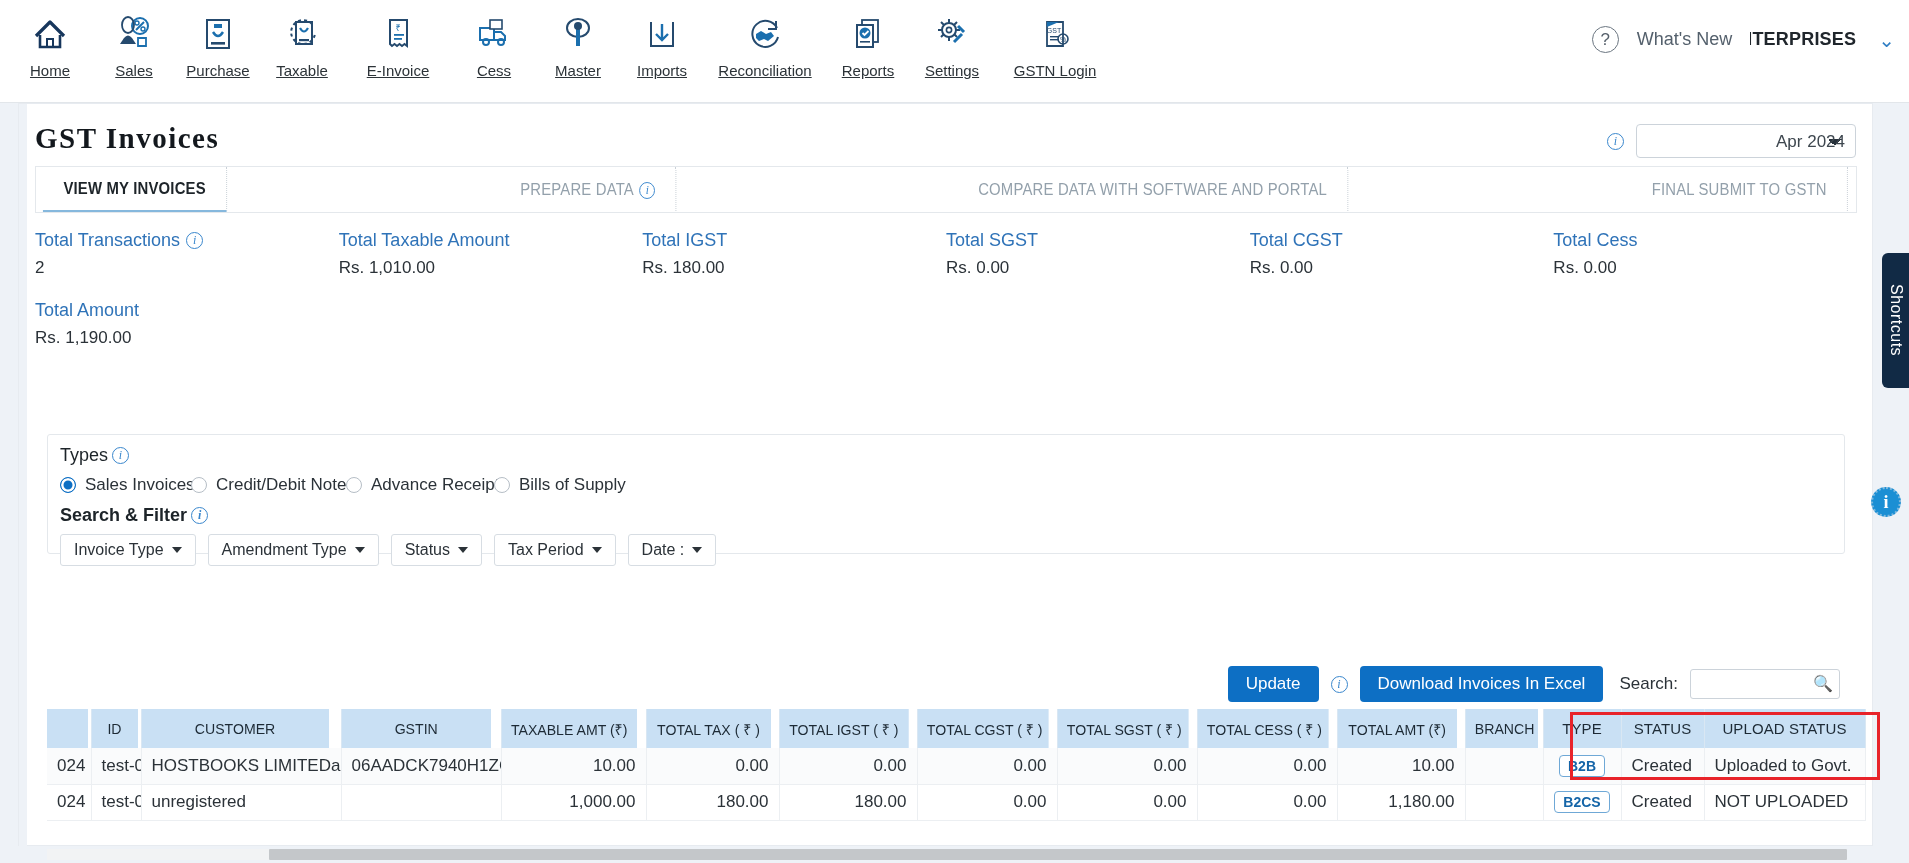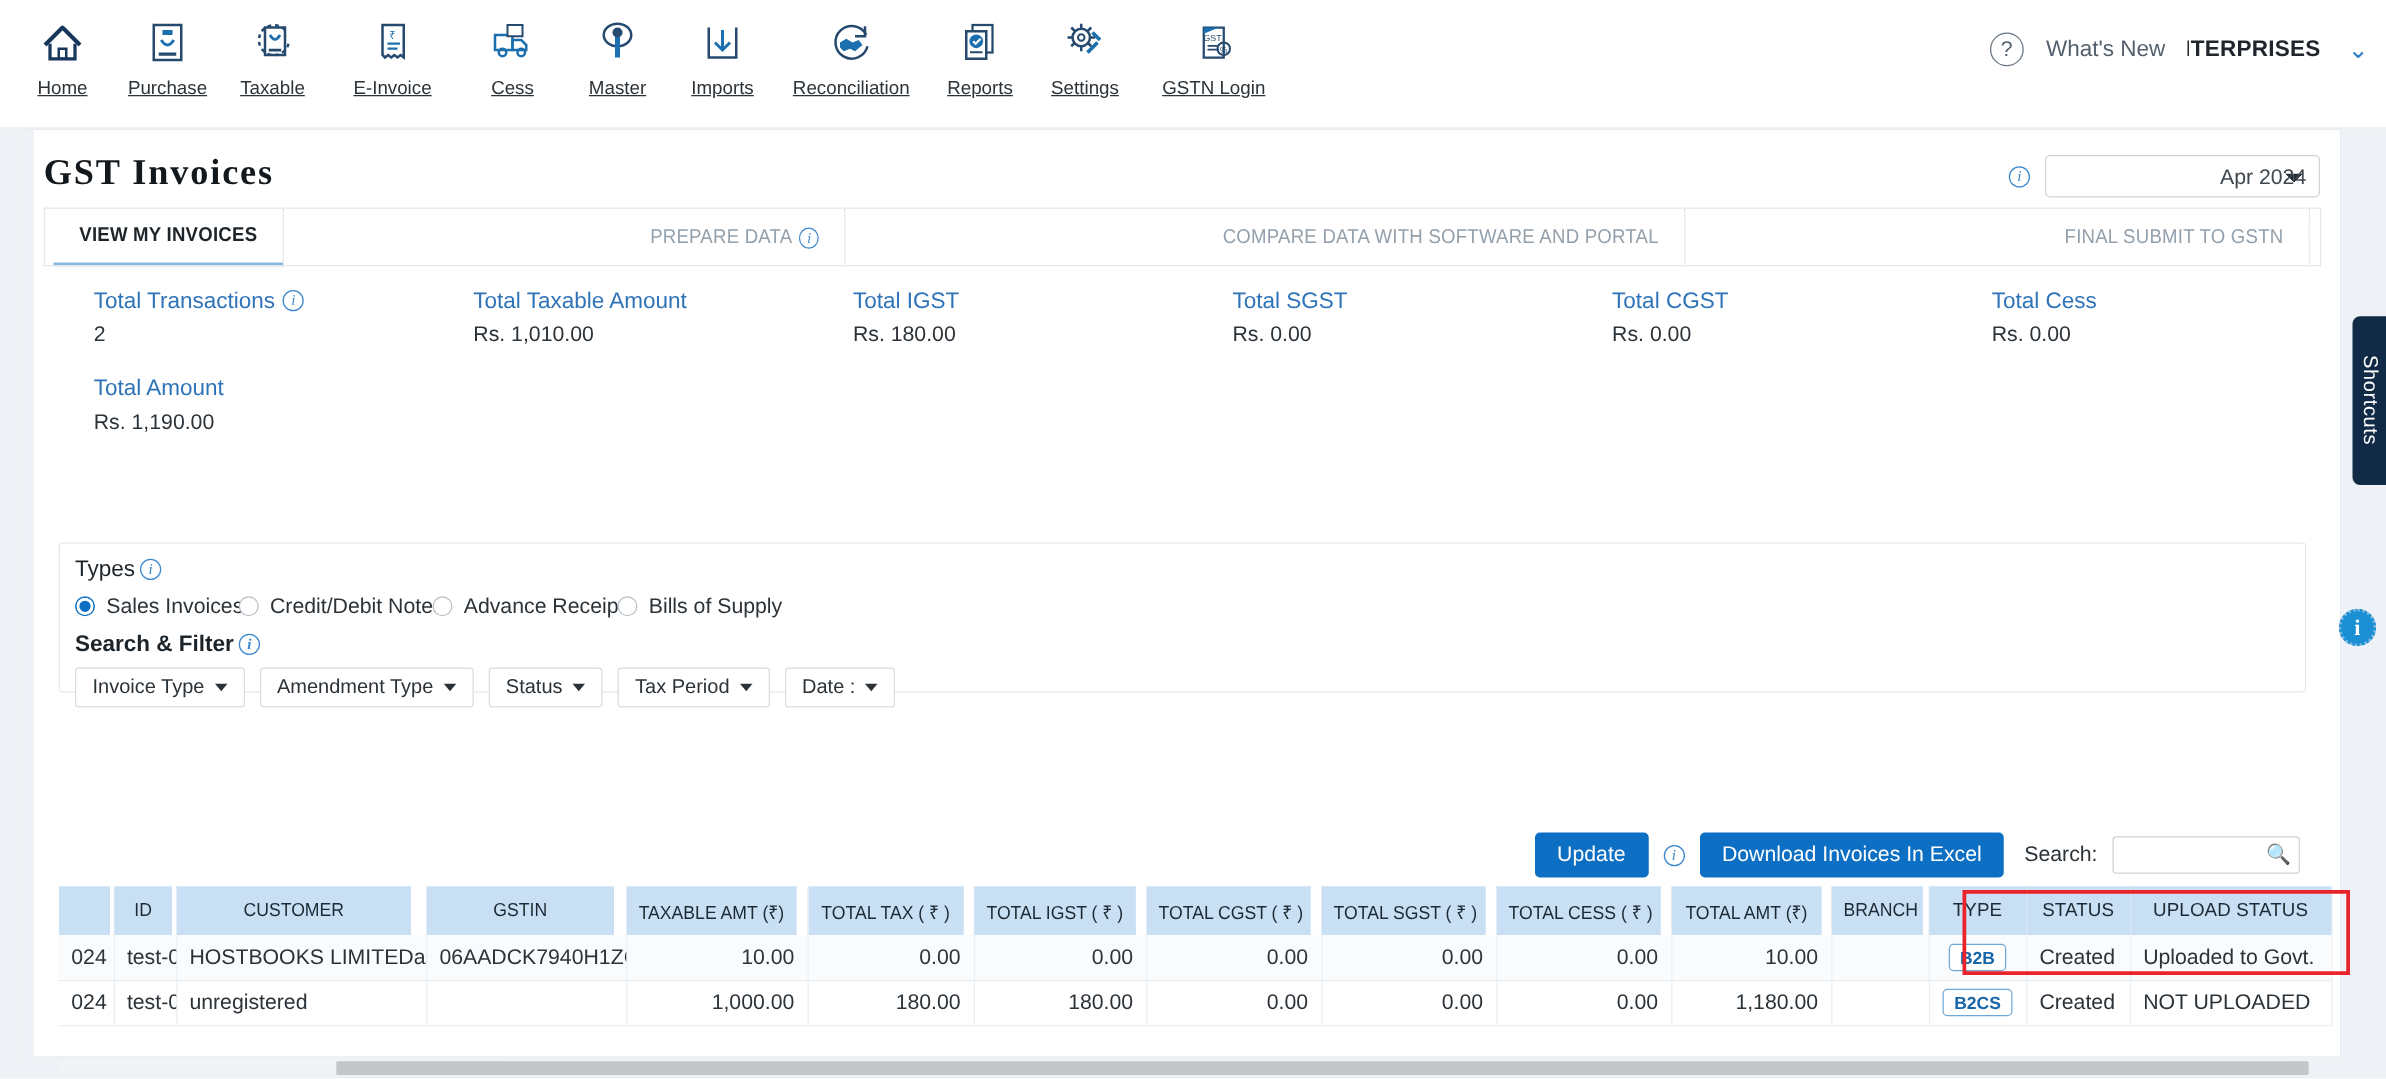--- a/index.html
+++ b/index.html
@@ -92,21 +92,21 @@
     transform: scaleX(0.93); transform-origin:center;
   }
   .tab.active { color:#1d2429; font-weight:bold; border-bottom:3px solid #86b8dd; }
   .tabs-underline {
     position:absolute; left:16px; top:108px; width:1822px; height:1px; background:#e4e8ec;
   }
 
   
   .summary { position:absolute; left:16px; top:126px; width:1822px; }
   .srow { display:flex; }
-  .scell { width: 311px; margin-left: 40px; }
+  .scell { width: 311px; }
   .slabel {
     font-size:18px;color:#2f73b8; display:flex; align-items:center; gap:6px;
     white-space:nowrap; margin-bottom:7px;
   }
   .svalue { font-size:17px; color:#2b3238; }
   .srow2 { margin-top:22px; }
 
   
   .filterbox {
     position:absolute; left:28px; top:330px; width:1798px; height:120px;
@@ -207,20 +207,34 @@
       <span class="ico">
         <svg width="40" height="40" viewBox="0 0 40 40">
             <path d="M6 22 L20 8 L34 22" fill="none" stroke="#16365c" stroke-width="3.2" stroke-linejoin="round"></path>
             <path d="M10 21 v12 h20 v-12" fill="none" stroke="#16365c" stroke-width="2.6"></path>
             <rect x="17" y="25" width="6" height="8" fill="none" stroke="#16365c" stroke-width="2"></rect>
           </svg>
       </span>
       <span class="lbl">Home</span>
     </div>
 
+    <div class="navitem">
+      <span class="ico">
+        <svg width="40" height="40" viewBox="0 0 40 40">
+            <circle cx="26" cy="12" r="8" fill="none" stroke="#1b6fae" stroke-width="2"></circle>
+            <path d="M22 16 L30 8" stroke="#1b6fae" stroke-width="2"></path>
+            <circle cx="23" cy="9" r="2" fill="none" stroke="#1b6fae" stroke-width="1.4"></circle>
+            <circle cx="29" cy="15" r="2" fill="none" stroke="#1b6fae" stroke-width="1.4"></circle>
+            <ellipse cx="14" cy="11" rx="6" ry="8" fill="none" stroke="#254a6e" stroke-width="1.8"></ellipse>
+            <path d="M10 24 q4-5 8 0 l4 6 h-16 z" fill="#254a6e"></path>
+            <path d="M24 24 h8 v8 h-8z" fill="none" stroke="#1b6fae" stroke-width="1.8"></path>
+          </svg>
+      </span>
+      <span class="lbl">Sales</span>
+    </div>
 
     <div class="navitem">
       <span class="ico">
         <svg width="40" height="40" viewBox="0 0 40 40">
             <rect x="9" y="6" width="22" height="28" fill="none" stroke="#254a6e" stroke-width="2"></rect>
             <path d="M16 10 h8 v4 h-8z" fill="#1b6fae"></path>
             <path d="M15 18 q5 8 10 0" fill="none" stroke="#1b6fae" stroke-width="2.4"></path>
             <rect x="13" y="28" width="14" height="2.6" fill="#254a6e"></rect>
           </svg>
       </span>

